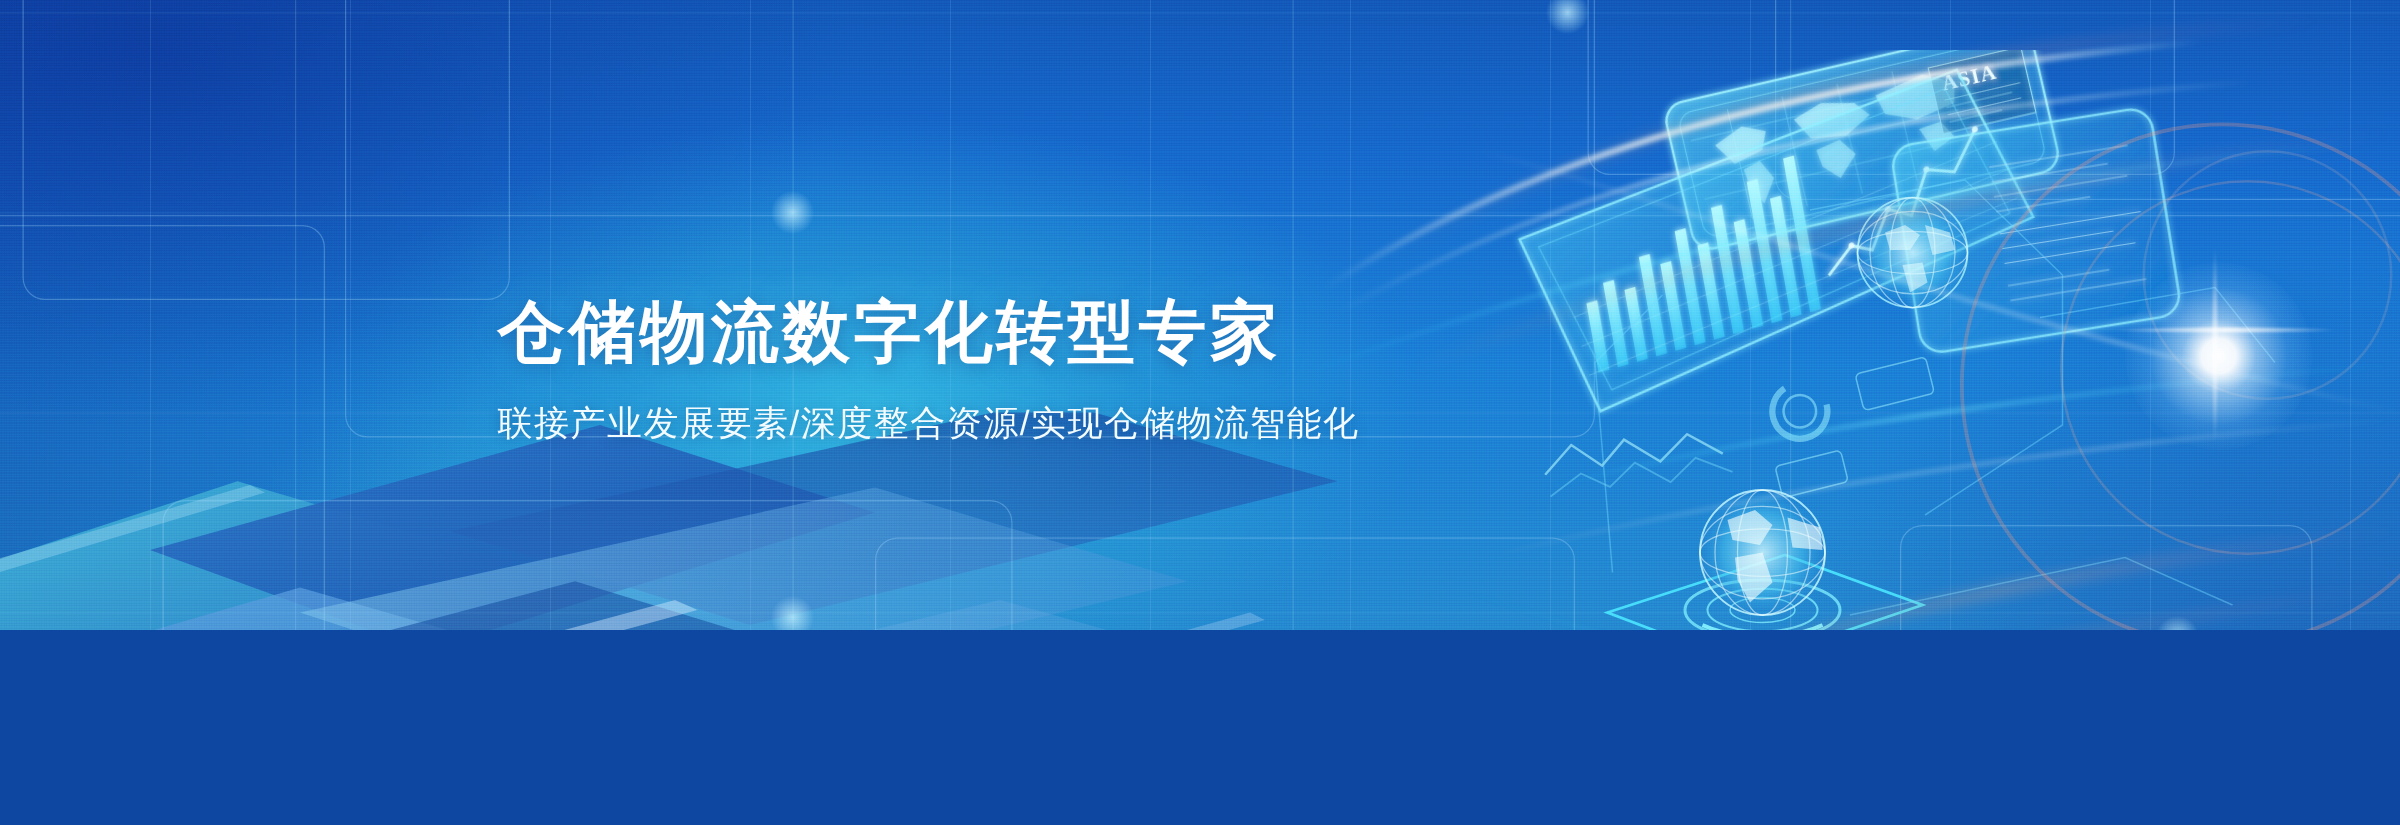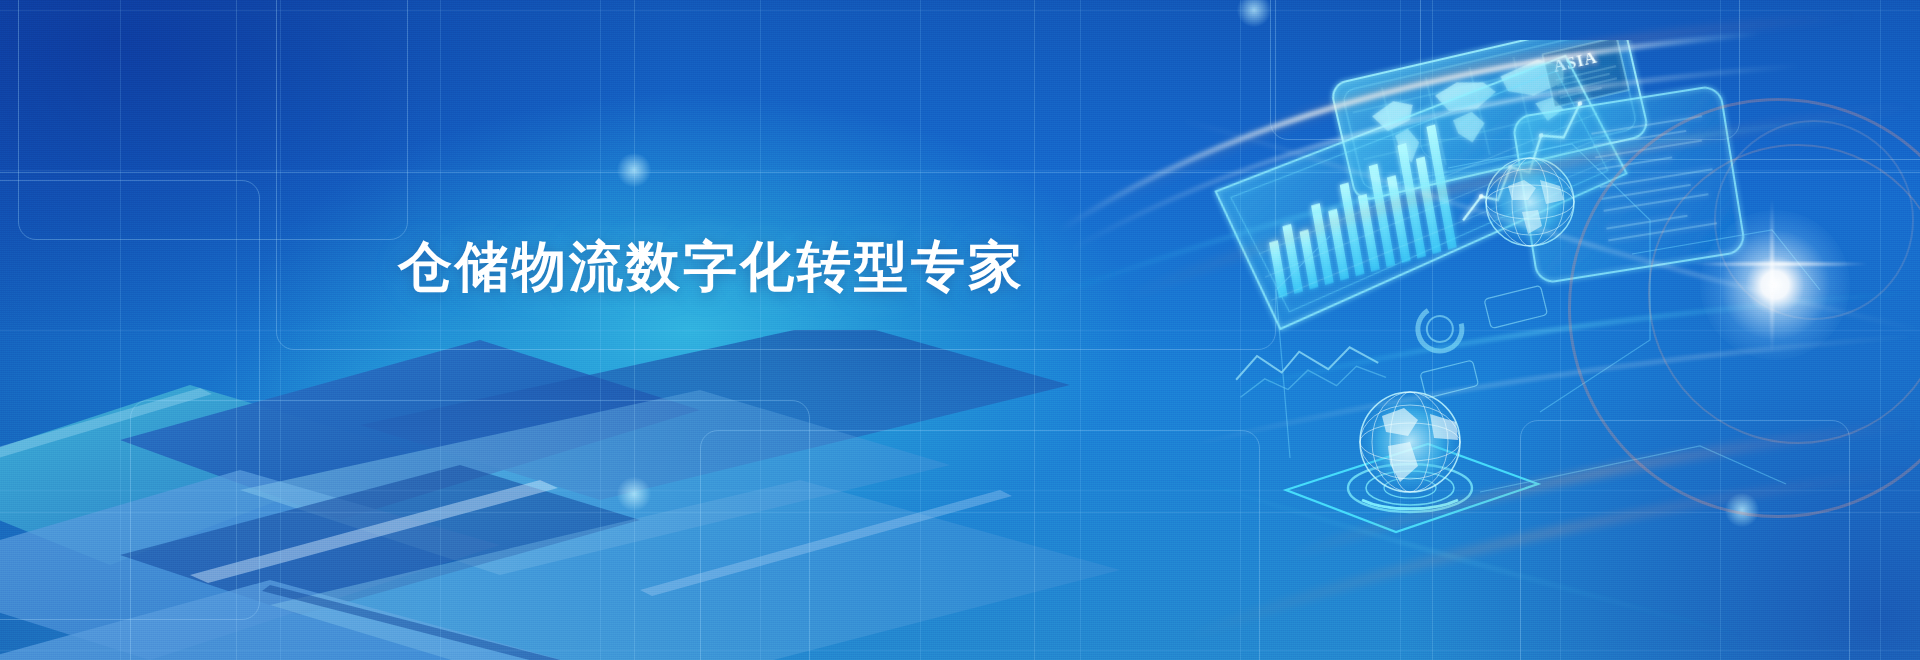--- a/index.html
+++ b/index.html
@@ -1,18 +1,18 @@
 <!DOCTYPE html>
 <html><head>
 <meta charset="utf-8">
 <style>
   html,body{margin:0;padding:0;background:#0d47a1;}
   *{box-sizing:border-box;}
   #banner{
-    position:relative;width:1920px;height:660px;overflow:hidden;
+    position:relative;width:1920px;height:504px;overflow:hidden;
     font-family:"Liberation Sans","DejaVu Sans",sans-serif;
     background:#1668cc;
     text-decoration:underline;
   }
   .layer{position:absolute;inset:0;pointer-events:none;}
 
   
   #bg-base{
     background:
       linear-gradient(180deg, #1257b8 0%, #1668cc 26%, #1b7fd6 58%, #2487cf 100%);
@@ -391,15 +391,16 @@
     <div class="flare-ring" style="left:1714px;top:120px;width:200px;height:200px;border-color:rgba(245,195,180,.16);"></div>
     <div class="flare-core"></div>
     <div class="streak" style="left:1690px;top:262px;width:180px;height:4px;background:linear-gradient(90deg,rgba(255,255,255,0),rgba(255,255,255,.8),rgba(255,255,255,0));"></div>
     <div class="streak" style="left:1770px;top:196px;width:4px;height:160px;background:linear-gradient(180deg,rgba(255,255,255,0),rgba(255,255,255,.6),rgba(255,255,255,0));"></div>
   </div>
 
   <div class="layer" id="bg-noise"></div>
 
   <div id="copy">
     <div id="headline">仓储物流数字化转型专家</div>
+    <div id="subhead">联接产业发展要素/深度整合资源/实现仓储物流智能化</div>
   </div>
 
 </div>
 
 </body></html>

